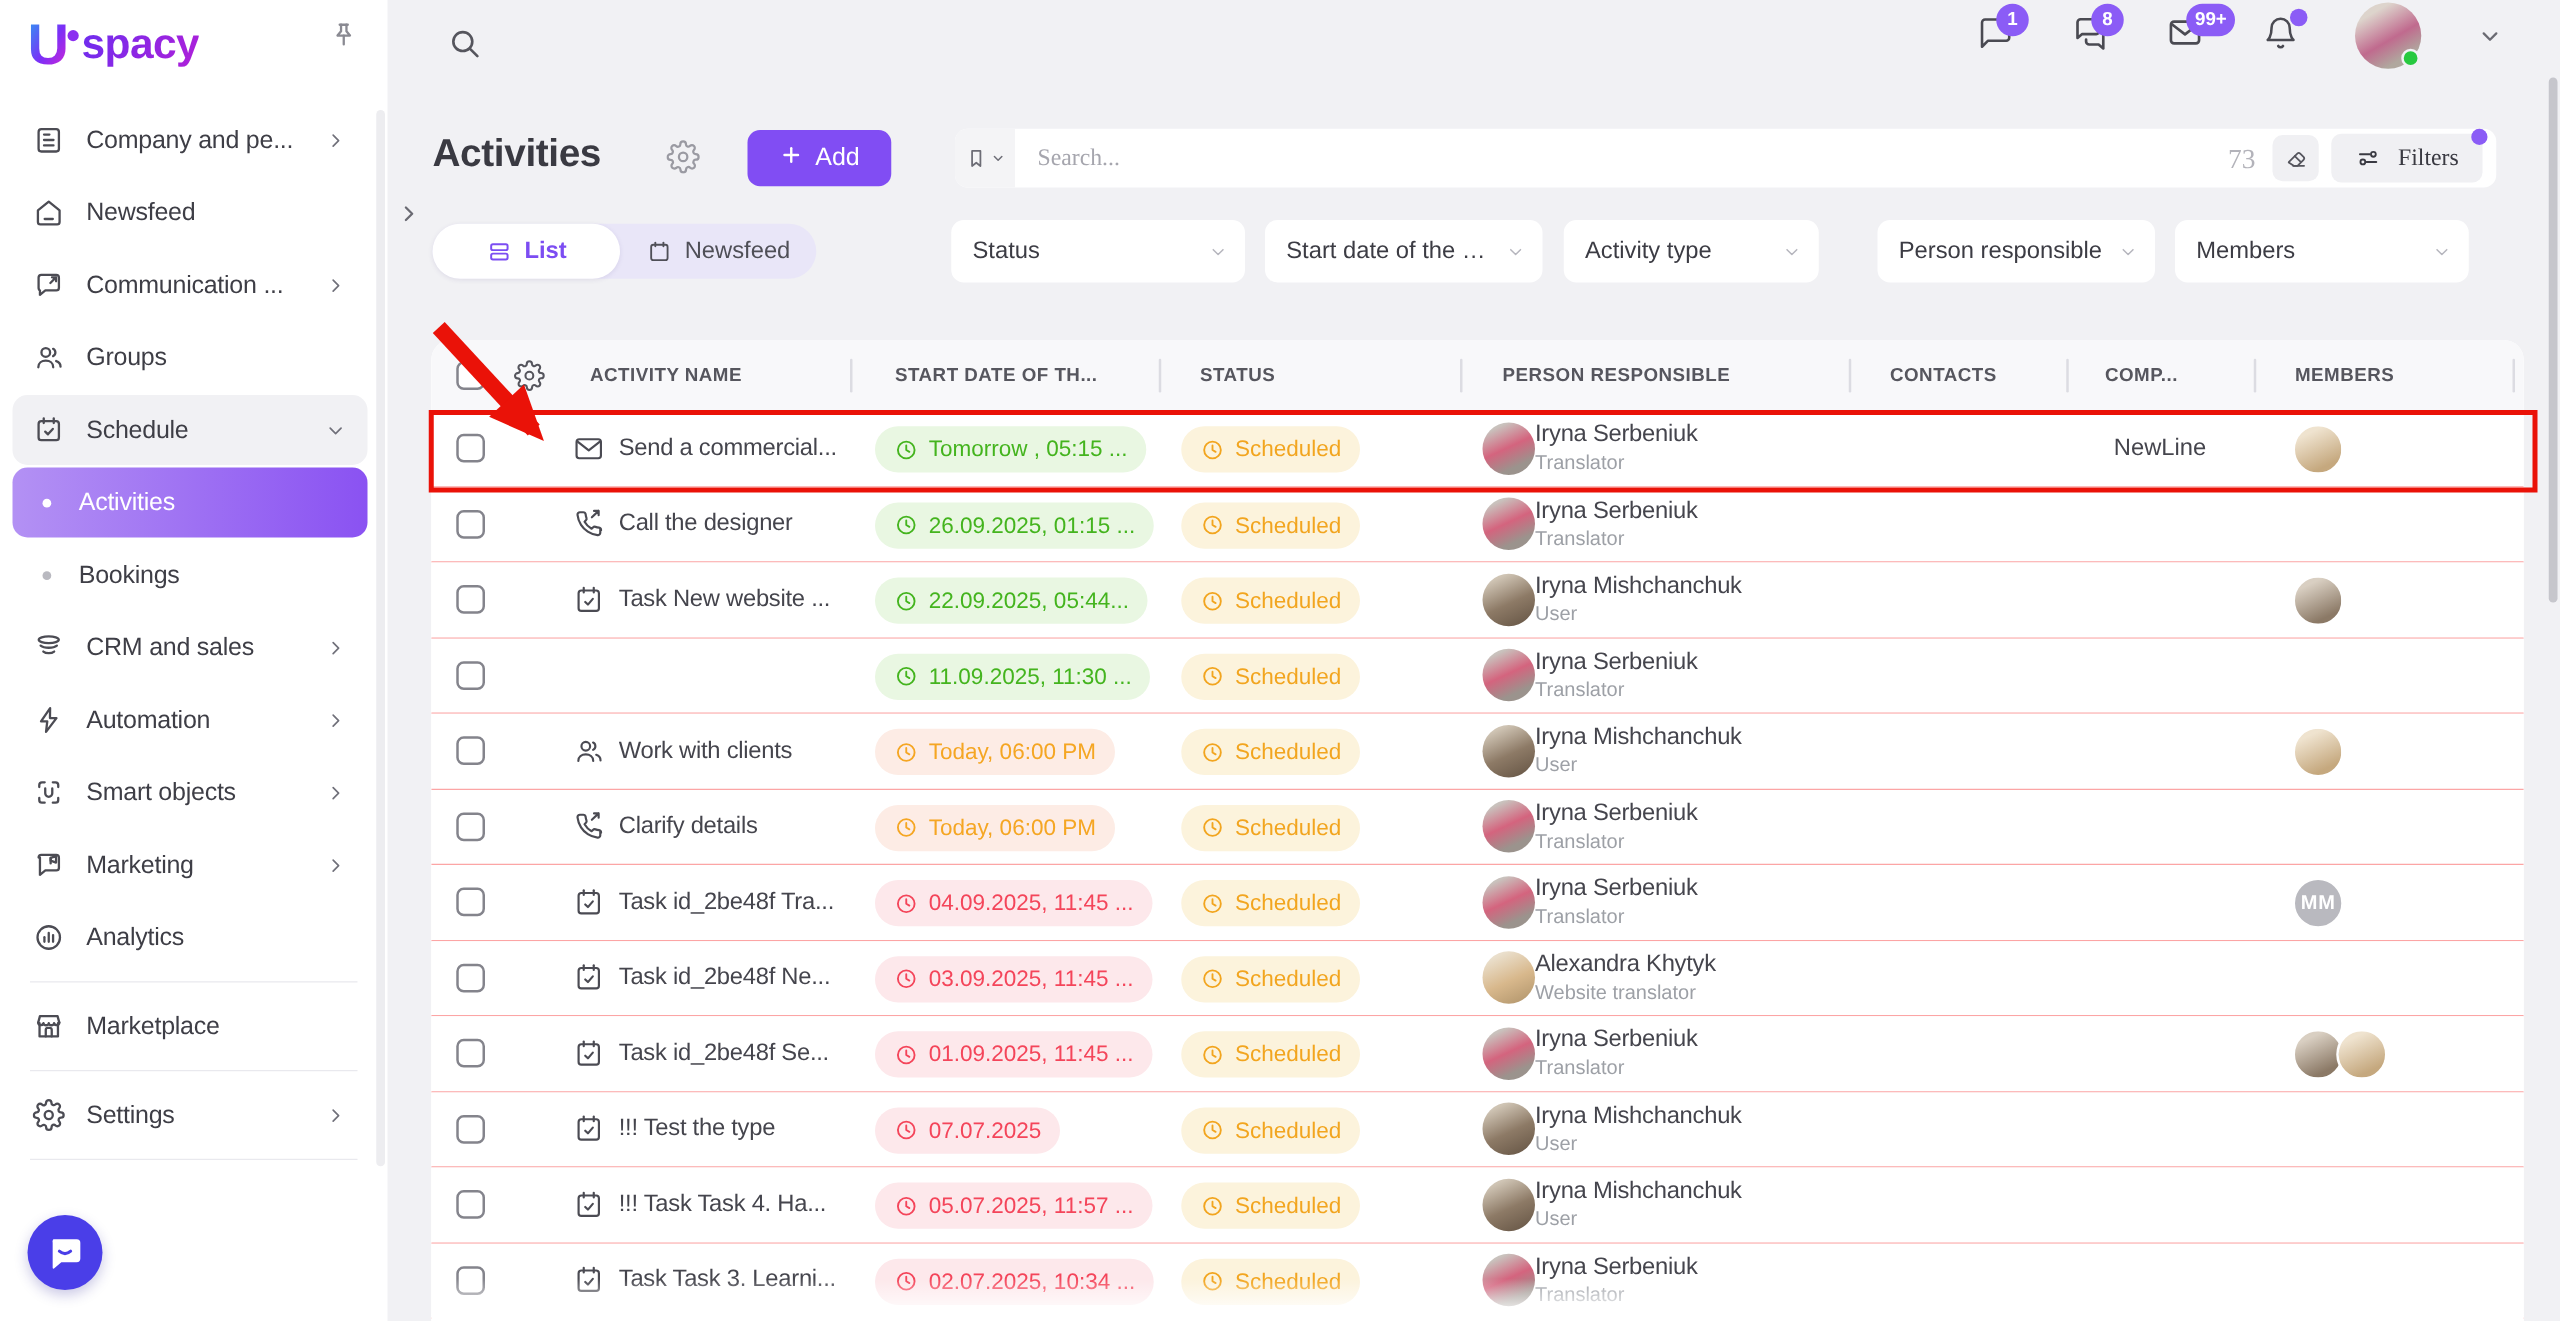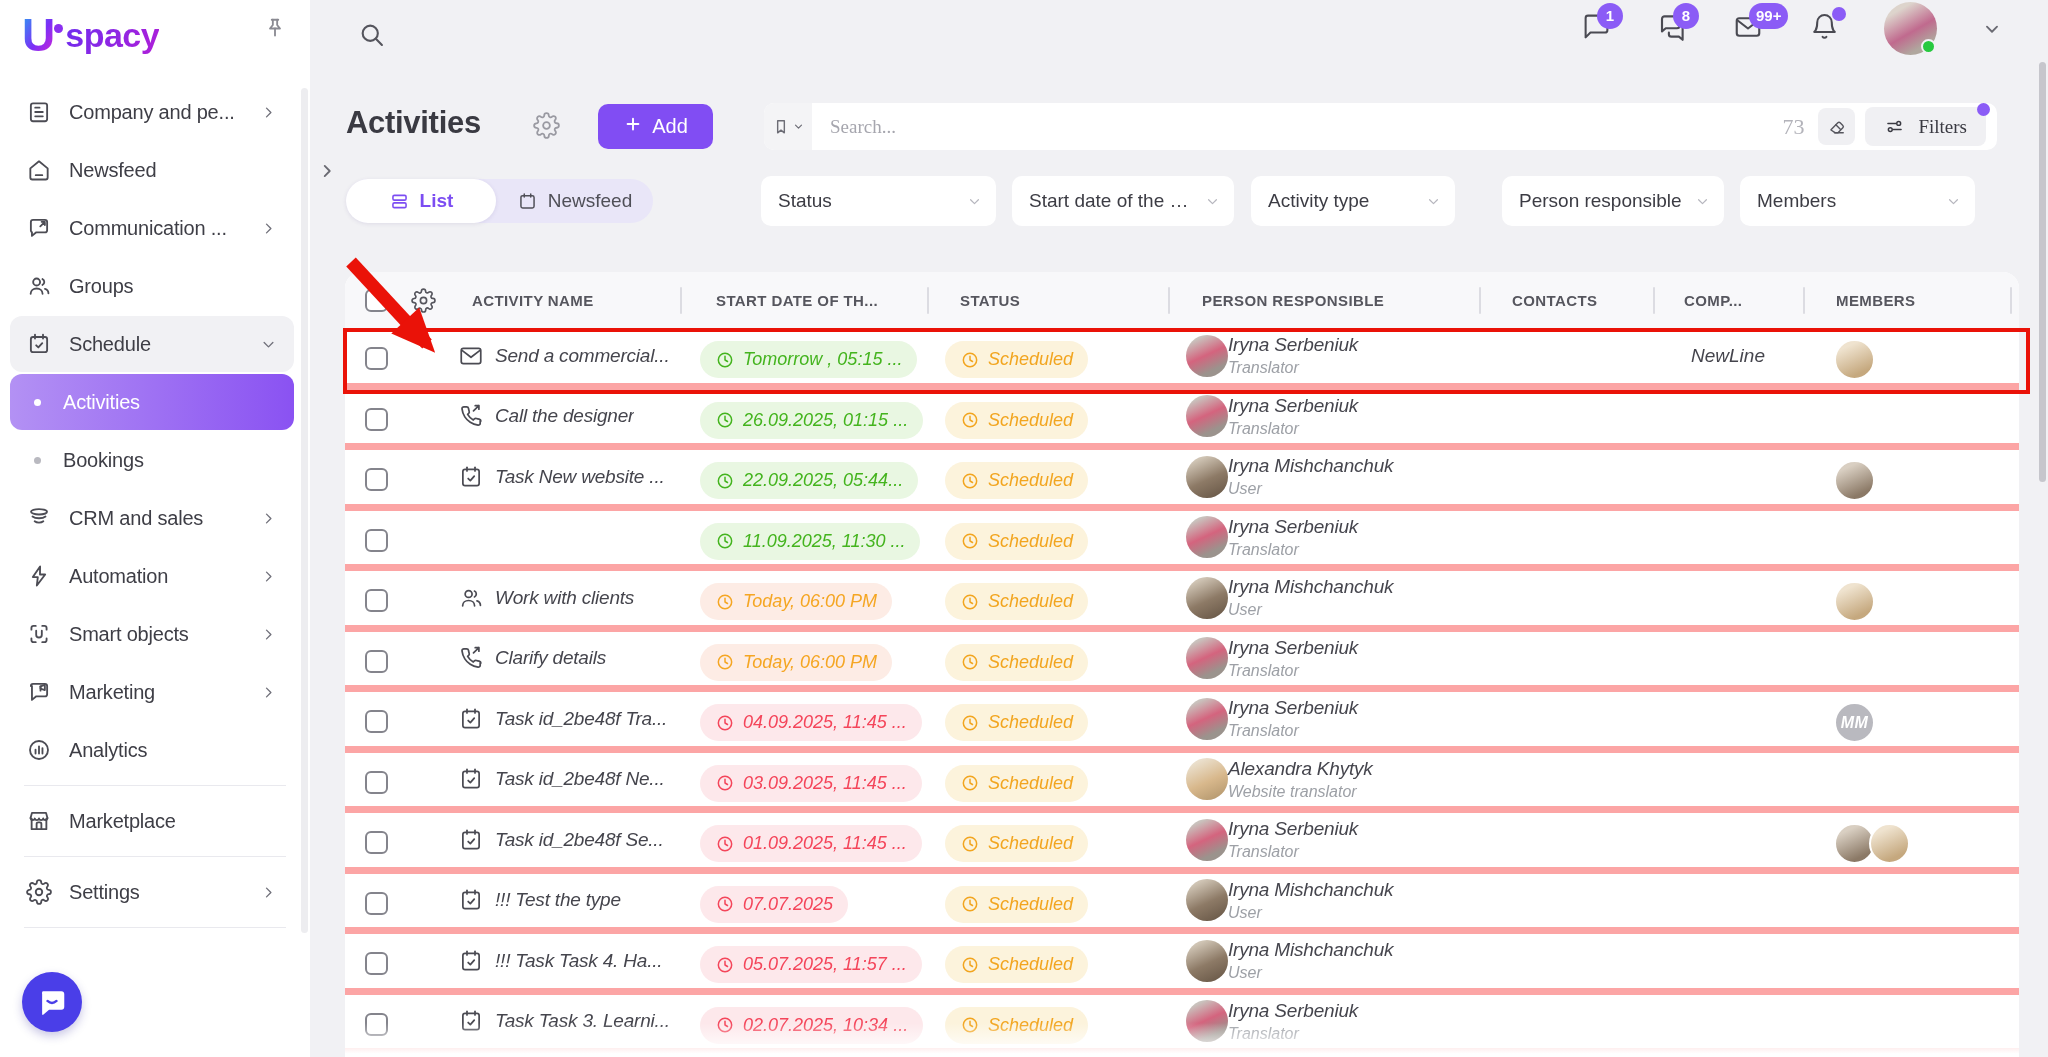--- a/index.html
+++ b/index.html
@@ -63,21 +63,21 @@
   .filter-select .fs-ch { color:#b6b6be; display:flex; margin-left:8px; }
 
   
   .table-card { position:absolute; left:345px; top:272px; width:1674px; height:785px; background:#fff; border-radius:16px 16px 0 0; overflow:hidden; }
   .t-head { position:relative; height:57px; background:#f8f8fa; border-bottom:1px solid #ebebef; }
   .h-label { position:absolute; top:0; height:57px; line-height:57px; font-size:15px; font-weight:700; color:#56565e; letter-spacing:0.4px; white-space:nowrap; }
   .h-div { position:absolute; top:15px; width:2px; height:27px; background:#dcdce2; border-radius:1px; }
   .cb { display:inline-block; width:23px; height:23px; border:2.4px solid #84848c; border-radius:6px; background:#fff; cursor:pointer; }
   .h-check { position:absolute; left:20px; top:17px; }
   .h-gear { position:absolute; left:66px; top:16px; color:#55555d; }
-  .t-row { position:relative; height:60.5px; background:#fff; border-bottom:7px solid #fca5a5; cursor:pointer;font-style:italic; }
+  .t-row { position:relative; height:60.5px; background:#fff; border-bottom:1px solid #fca5a5; cursor:pointer; }
   .c-check { position:absolute; left:20px; top:18px; }
   .c-name { position:absolute; left:113px; top:0; height:100%; width:230px; display:flex; align-items:center; gap:11px; color:#4b4b53; }
   .c-name .nm { font-size:19px; color:#45454d; white-space:nowrap; overflow:hidden; text-overflow:ellipsis; max-width:188px; letter-spacing:-0.2px; }
   .pill { display:inline-flex; align-items:center; gap:8px; height:37px; padding:0 15px; border-radius:19px; font-size:18px; white-space:nowrap; }
   .c-date { position:absolute; left:355px; top:12px; }
   .pill.green { color:#44b41e; background:#e9f7e2; }
   .pill.orange { color:#f5a623; background:#fdece5; }
   .pill.red { color:#f4455a; background:#fde8eb; }
   .c-status { position:absolute; left:600px; top:12px; }
   .pill.status { color:#f2a51f; background:#fcf3dc; }

